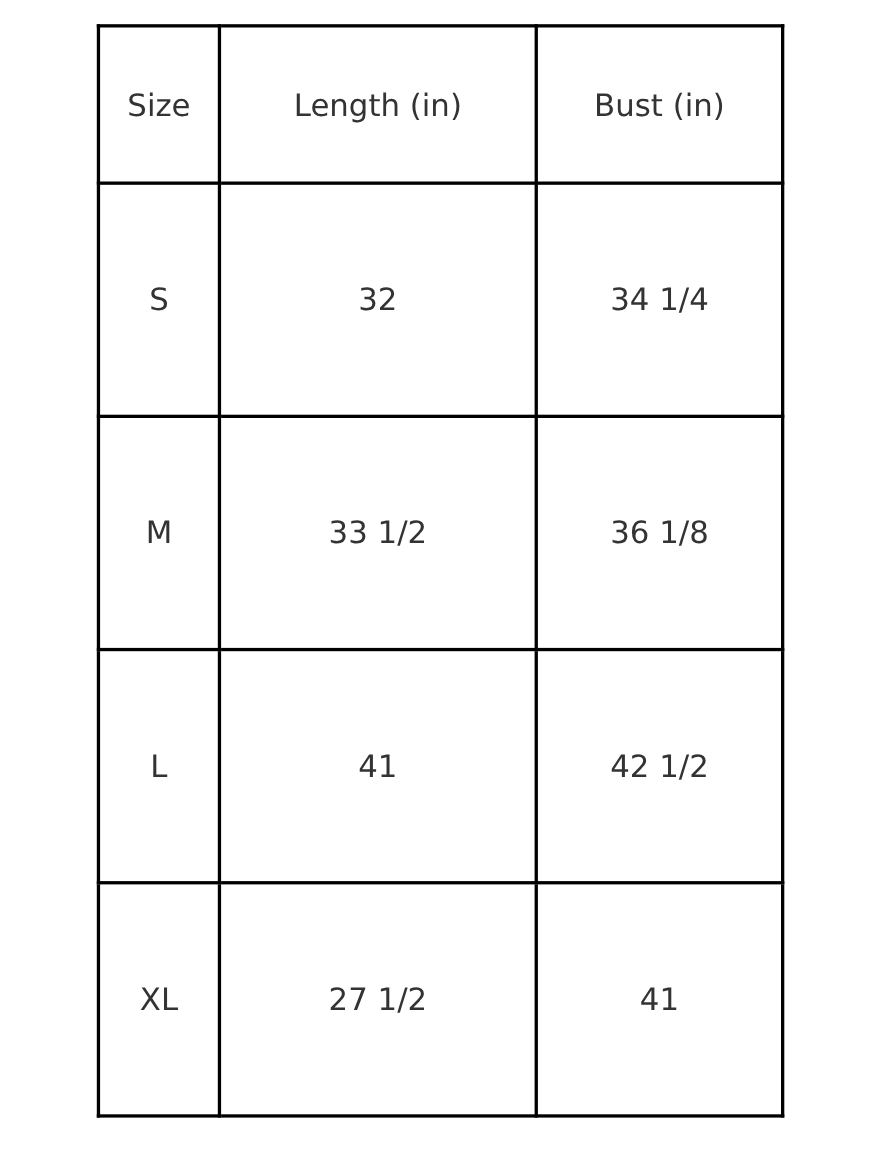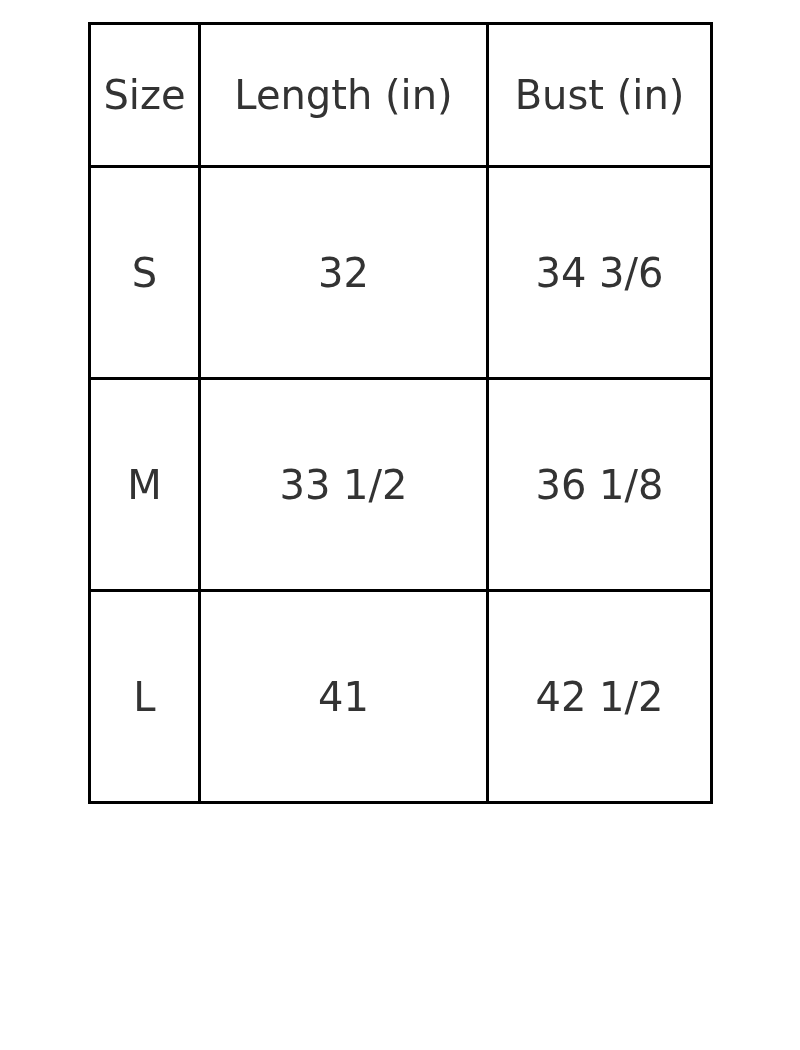--- a/index.html
+++ b/index.html
@@ -20,21 +20,21 @@
     table-layout: fixed;
     background: #ffffff;
   }
   .size-table th,
   .size-table td {
     border: 3px solid #000000;
     text-align: center;
     vertical-align: middle;
     padding: 0;
     font-family: "DejaVu Sans", sans-serif;
-    font-size: 40px;
+    font-size: 28px;
     font-weight: 400;
     color: #333333;
     white-space: nowrap;
     overflow: hidden;
   }
   .col-size   { width: 110px; }
   .col-length { width: 288px; }
   .col-bust   { width: 224px; }
   .row-header { height: 143px; }
   .row-data   { height: 212px; }
@@ -52,26 +52,31 @@
     <tr class="row-header">
       <th>Size</th>
       <th>Length (in)</th>
       <th>Bust (in)</th>
     </tr>
   </thead>
   <tbody>
     <tr class="row-data">
       <td>S</td>
       <td>32</td>
-      <td>34 3/6</td>
+      <td>34 1/4</td>
     </tr>
     <tr class="row-data">
       <td>M</td>
       <td>33 1/2</td>
       <td>36 1/8</td>
     </tr>
     <tr class="row-data">
       <td>L</td>
       <td>41</td>
       <td>42 1/2</td>
     </tr>
+    <tr class="row-data">
+      <td>XL</td>
+      <td>27 1/2</td>
+      <td>41</td>
+    </tr>
   </tbody>
 </table>
 
 </body></html>

